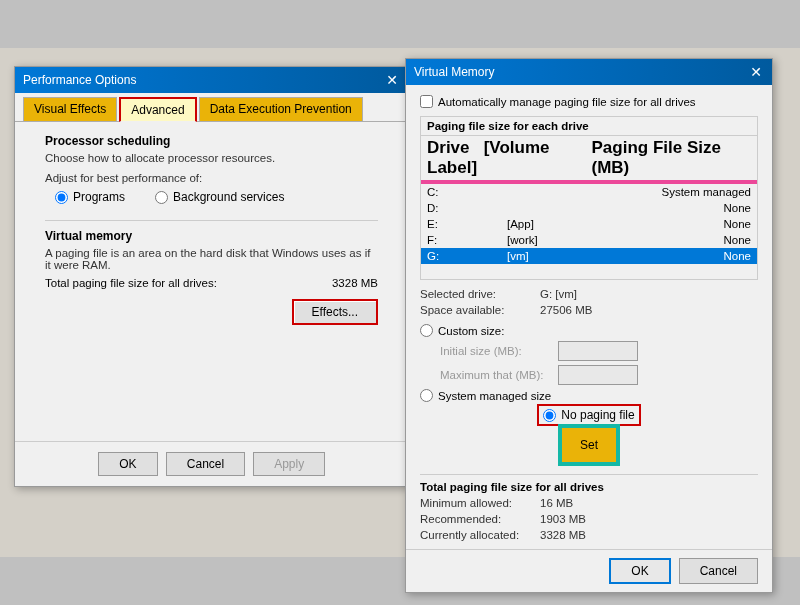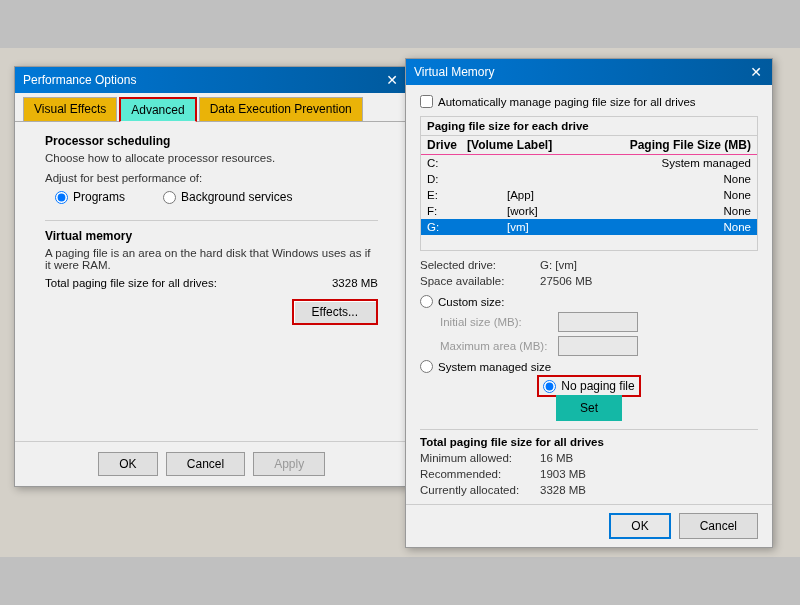--- a/index.html
+++ b/index.html
@@ -73,21 +73,21 @@
       padding: 4px 10px;
       border: 1px solid #adadad;
       border-bottom: none;
       background: #eab308;
       cursor: pointer;
       font-size: 12px;
       margin-right: 2px;
       position: relative;
     }
     .tab.active {
-      background: #5eead4;
+      background: #fef9c3;
       border-bottom: 1px solid #f0f0f0;
       margin-bottom: -1px;
       z-index: 1;
       border: 2px solid #cc0000;
       border-bottom: 1px solid #f0f0f0;
     }
     .window-content {
       padding: 12px 30px;
     }
     .section-title {
@@ -100,21 +100,21 @@
       font-size: 11.5px;
       color: #333;
     }
     .label-text {
       font-size: 11.5px;
       color: #333;
       margin-bottom: 6px;
     }
     .radio-group {
       display: flex;
-      gap: 38px;
+      gap: 30px;
       margin-bottom: 16px;
       padding-left: 10px;
     }
     .radio-item {
       display: flex;
       align-items: center;
       gap: 5px;
       font-size: 12px;
     }
     .radio-item input[type="radio"] {
@@ -179,23 +179,23 @@
       margin-bottom: 8px;
     }
     .vm-paging-section {
       border: 1px solid #ccc;
       margin-bottom: 8px;
     }
     .vm-paging-header {
       display: flex;
       justify-content: space-between;
       padding: 2px 6px;
-      font-size: 12px;
+      font-size: 17px;
       font-weight: bold;
-      border-bottom: 1px solid #ec4899;
+      border-bottom: 4px solid #ec4899;
     }
     .drive-list {
       height: 95px;
       overflow-y: auto;
     }
     .drive-item {
       display: flex;
       padding: 2px 6px;
       font-size: 11.5px;
     }
@@ -249,23 +249,23 @@
       border: 1px solid #999;
       padding: 1px 3px;
       font-size: 11.5px;
       background: #f5f5f5;
     }
     .vm-size-input:disabled {
       background: #e8e8e8;
       color: #999;
     }
     .set-btn {
-      padding: 0 18px;
-      background: #14b8a6;
-      border: 6px solid #14b8a6;
+      padding: 10px 18px;
+      background: #eab308;
+      border: 4px solid #14b8a6;
       cursor: pointer;
       font-size: 12px;
     }
     .vm-total-section {
       border-top: 1px solid #ccc;
       margin-top: 6px;
       padding-top: 6px;
     }
     .vm-total-title {
       font-weight: bold;
@@ -415,21 +415,21 @@
       <div class="vm-options">
         <div class="vm-option-row">
           <input type="radio" name="vmsize" style="">
           <span>Custom size:</span>
         </div>
         <div class="vm-option-indent">
           <span style="width:110px;color:#999;">Initial size (MB):</span>
           <input class="vm-size-input" disabled="" type="text" style="">
         </div>
         <div class="vm-option-indent">
-          <span style="width:110px;color:#999;">Maximum area (MB):</span>
+          <span style="width:110px;color:#999;">Maximum that (MB):</span>
           <input class="vm-size-input" disabled="" type="text" style="">
         </div>
         <div class="vm-option-row">
           <input type="radio" name="vmsize" style="">
           <span>System managed size</span>
         </div>
         <div style="display: flex; justify-content: space-between; align-items: center; margin-top: 4px; flex-direction: column;">
           <div class="no-paging-highlight">
             <input type="radio" name="vmsize" checked="" style="">
             <span>No paging file</span>

